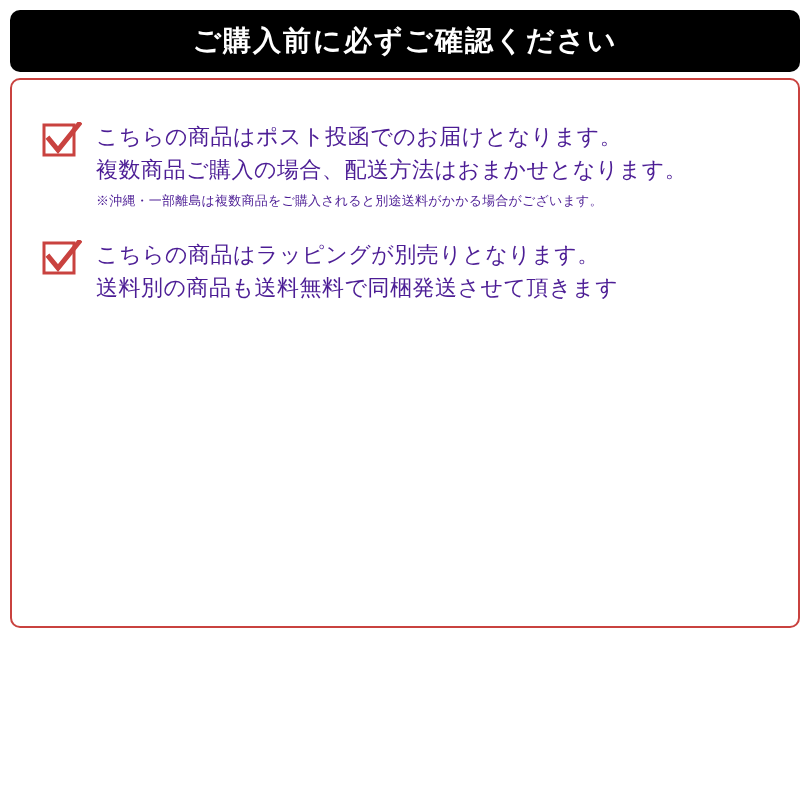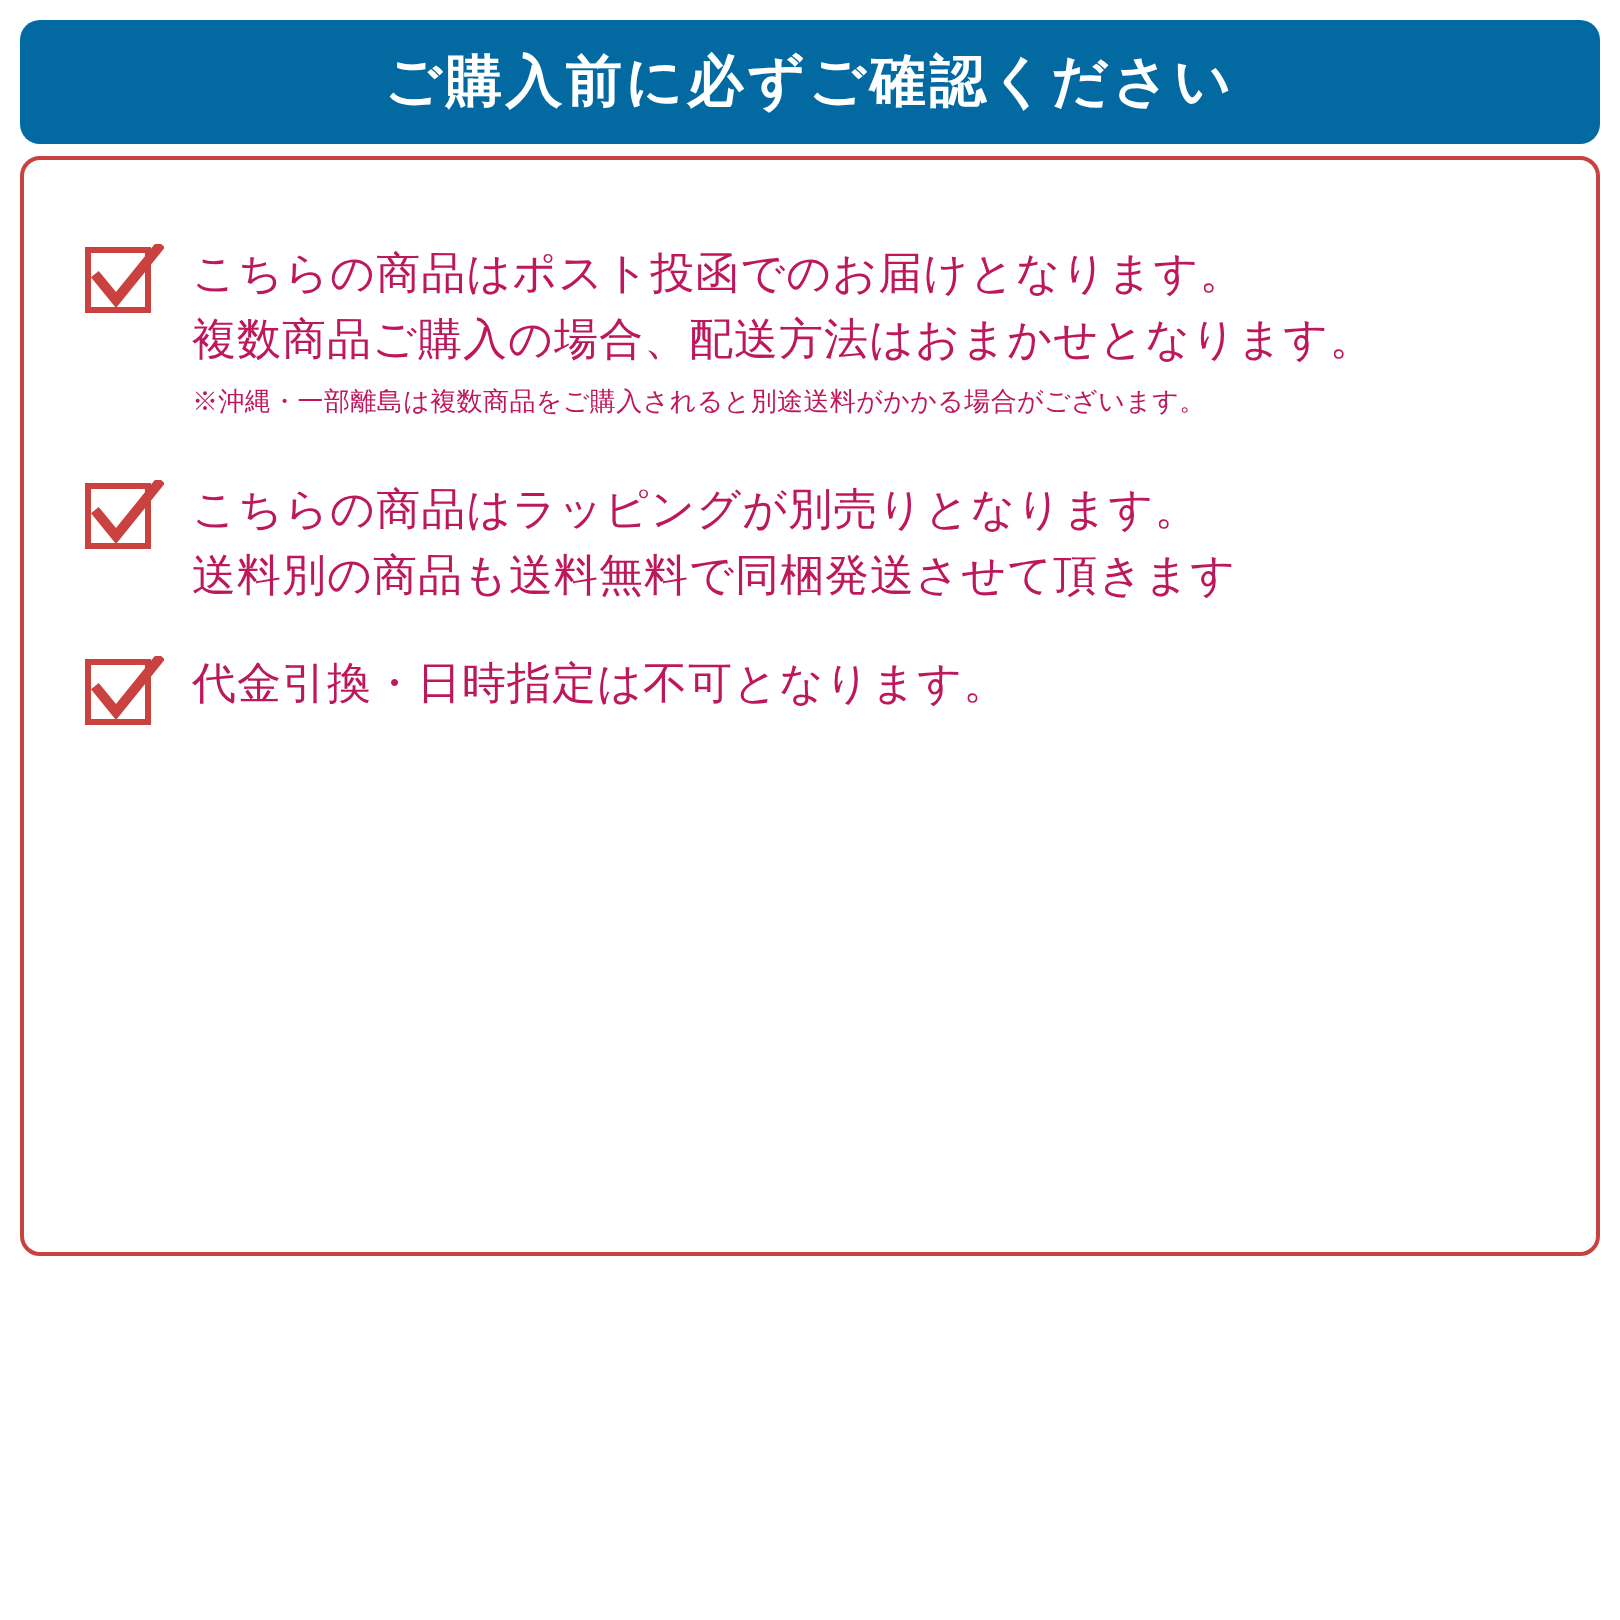--- a/index.html
+++ b/index.html
@@ -16,21 +16,21 @@
     height: 810px;
     background: #ffffff;
     box-sizing: border-box;
   }
   .header-banner {
     position: absolute;
     left: 10px;
     top: 10px;
     width: 790px;
     height: 62px;
-    background: #0369a1;
+    background: #000000;
     border-radius: 10px;
     display: flex;
     align-items: center;
     justify-content: center;
     box-sizing: border-box;
   }
   .header-title {
     color: #ffffff;
     font-size: 28px;
     font-weight: bold;
@@ -65,21 +65,21 @@
     width: 40px;
     height: 38px;
     margin-right: 14px;
     margin-top: 2px;
   }
   .lines {
     flex: 1 1 auto;
     padding-top: 0px;
   }
   .line {
-    color: #be185d;
+    color: #4c1d95;
     font-size: 22px;
     line-height: 33px;
     letter-spacing: 0.5px;
     white-space: nowrap;
   }
   .line.small {
     font-size: 13px;
     line-height: 30px;
     letter-spacing: 0.2px;
   }
@@ -120,28 +120,17 @@
             <rect x="2" y="3" width="30" height="30" fill="none" stroke="#c9423f" stroke-width="3"></rect>
             <polyline points="7,17 16,28 37,2" fill="none" stroke="#c9423f" stroke-width="5" stroke-linecap="square"></polyline>
           </svg>
         </span>
         <div class="lines">
           <div class="line">こちらの商品はラッピングが別売りとなります。</div>
           <div class="line">送料別の商品も送料無料で同梱発送させて頂きます</div>
         </div>
       </div>
 
-      <div class="item item-4">
-        <span class="check-icon">
-          <svg width="40" height="38" viewBox="0 0 40 38">
-            <rect x="2" y="3" width="30" height="30" fill="none" stroke="#c9423f" stroke-width="3"></rect>
-            <polyline points="7,17 16,28 37,2" fill="none" stroke="#c9423f" stroke-width="5" stroke-linecap="square"></polyline>
-          </svg>
-        </span>
-        <div class="lines">
-          <div class="line">代金引換・日時指定は不可となります。</div>
-        </div>
-      </div>
 
     </div>
   </div>
 
 </div>
 
 </body></html>

